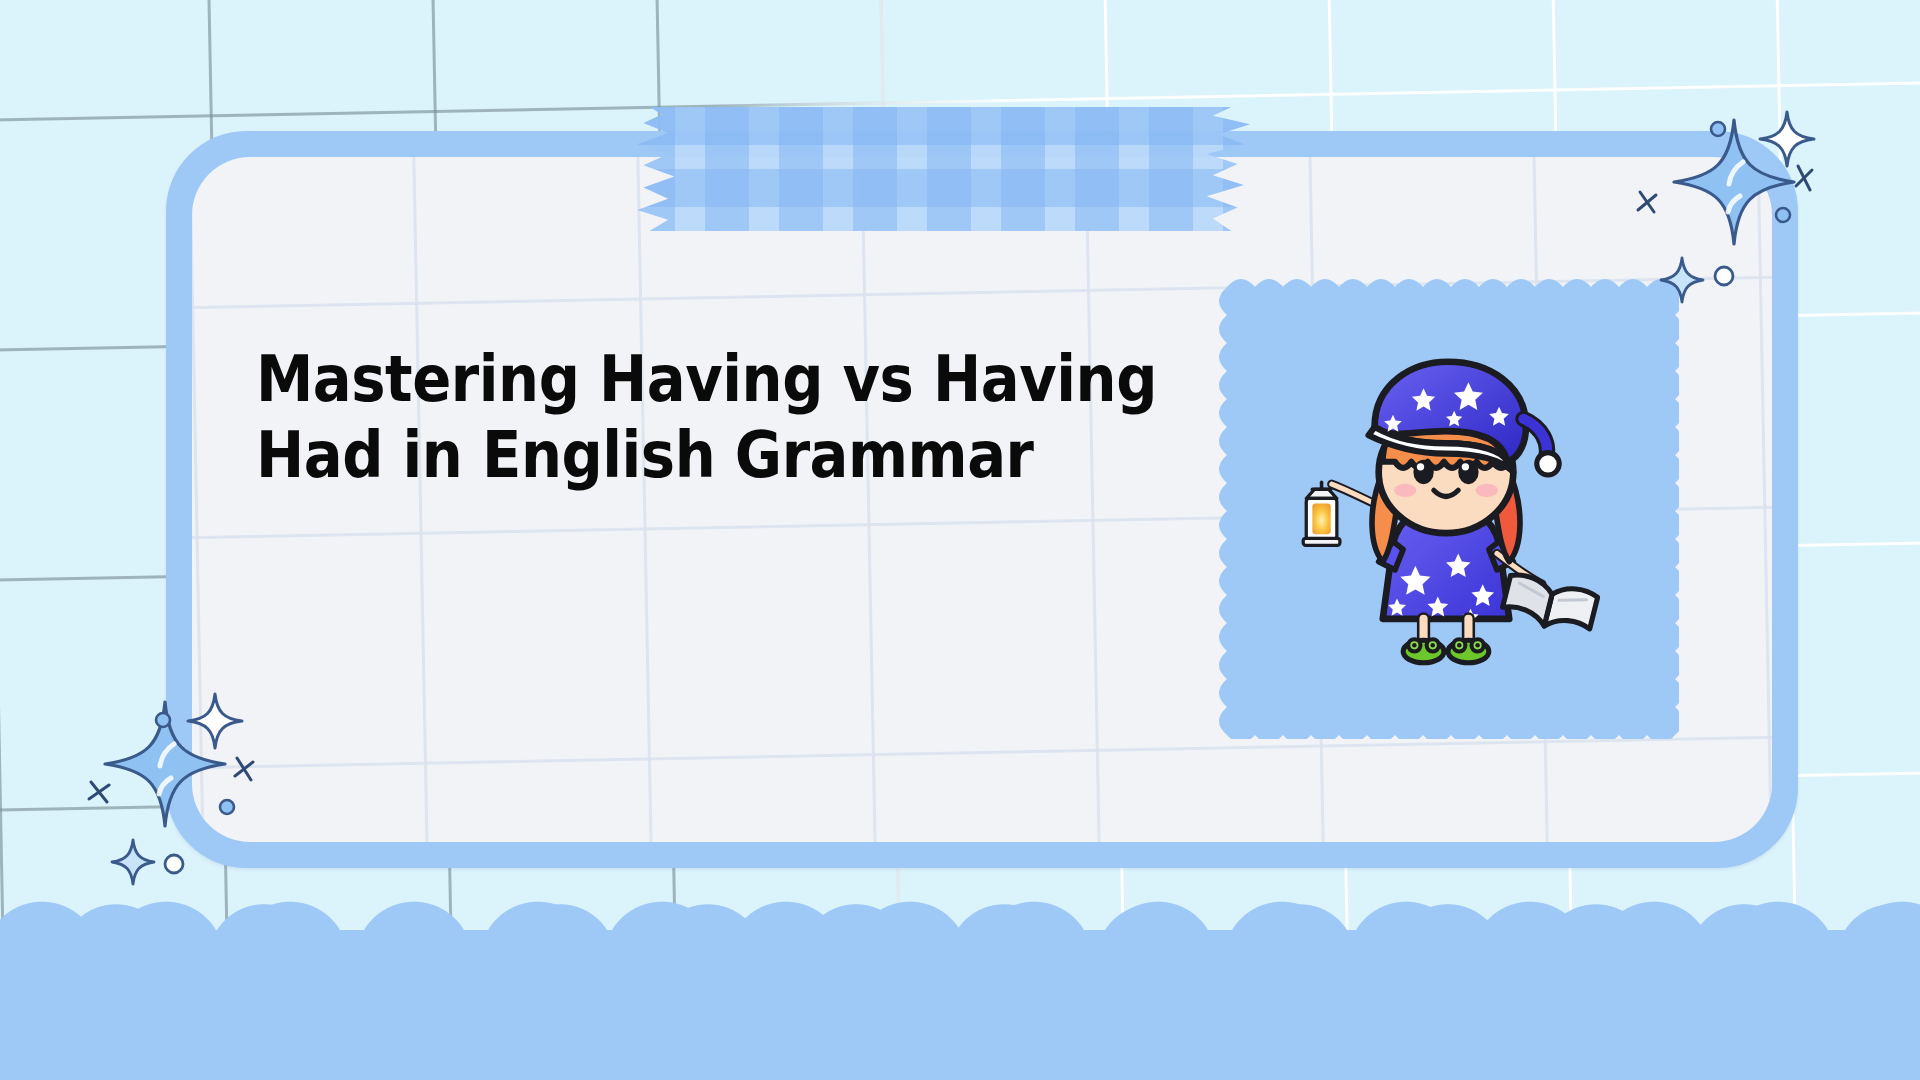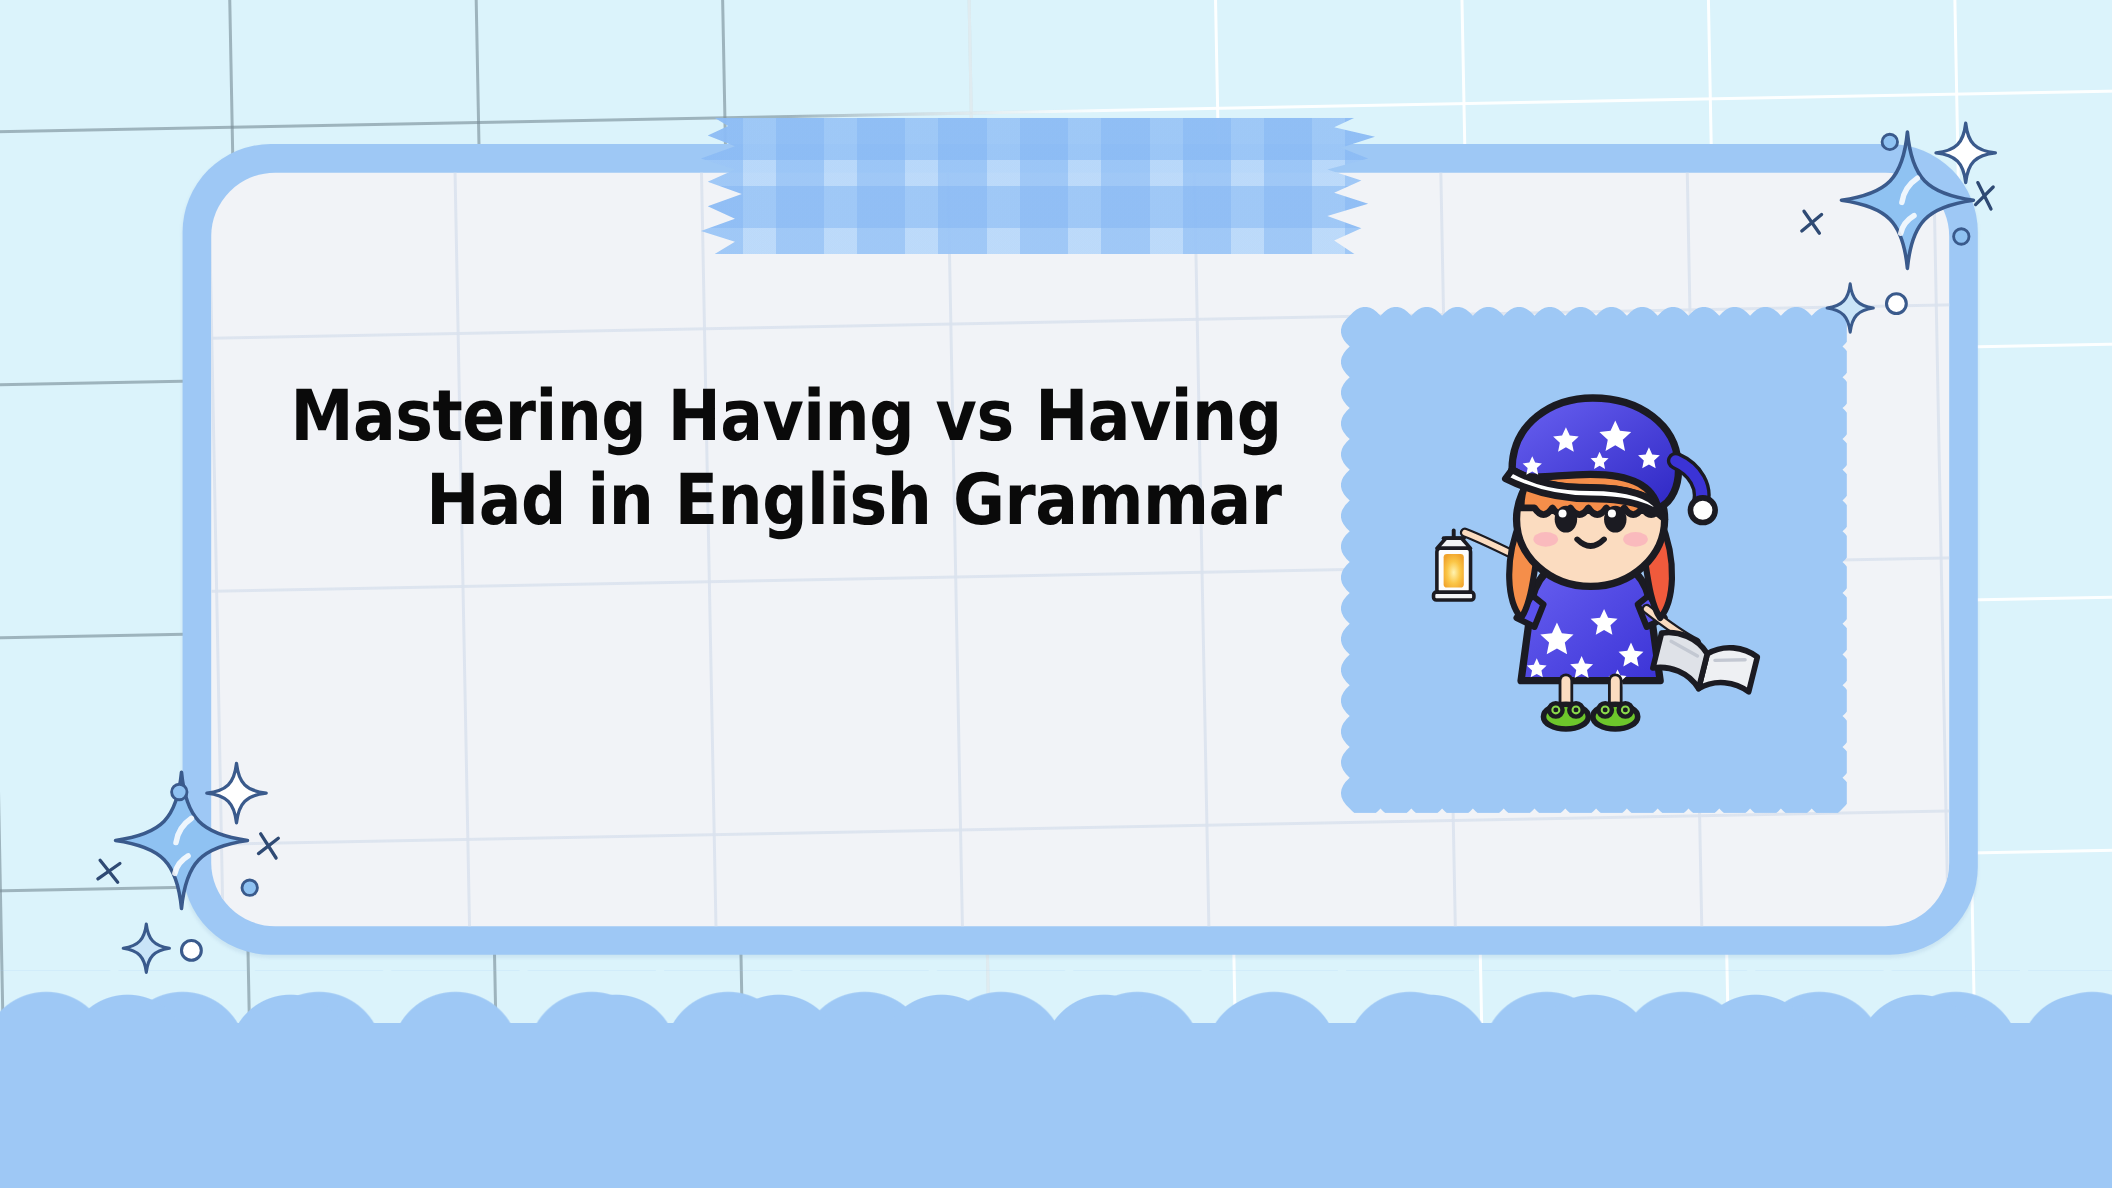--- a/index.html
+++ b/index.html
@@ -94,21 +94,20 @@
     background-size:224px 230px;
     pointer-events:none;
   }
 
   
   .title-wrap {
     position:absolute;
     left:64px; top:185px;
     width:1010px;
     z-index:4;
-    text-align:right;
   }
   .title {
     font-family:"DejaVu Sans", sans-serif;
     font-weight:700;
     font-size:64px;
     line-height:1.18;
     letter-spacing:-0.5px;
     color:#0a0a0a;
     transform:scaleX(.9);
     transform-origin:left center;

